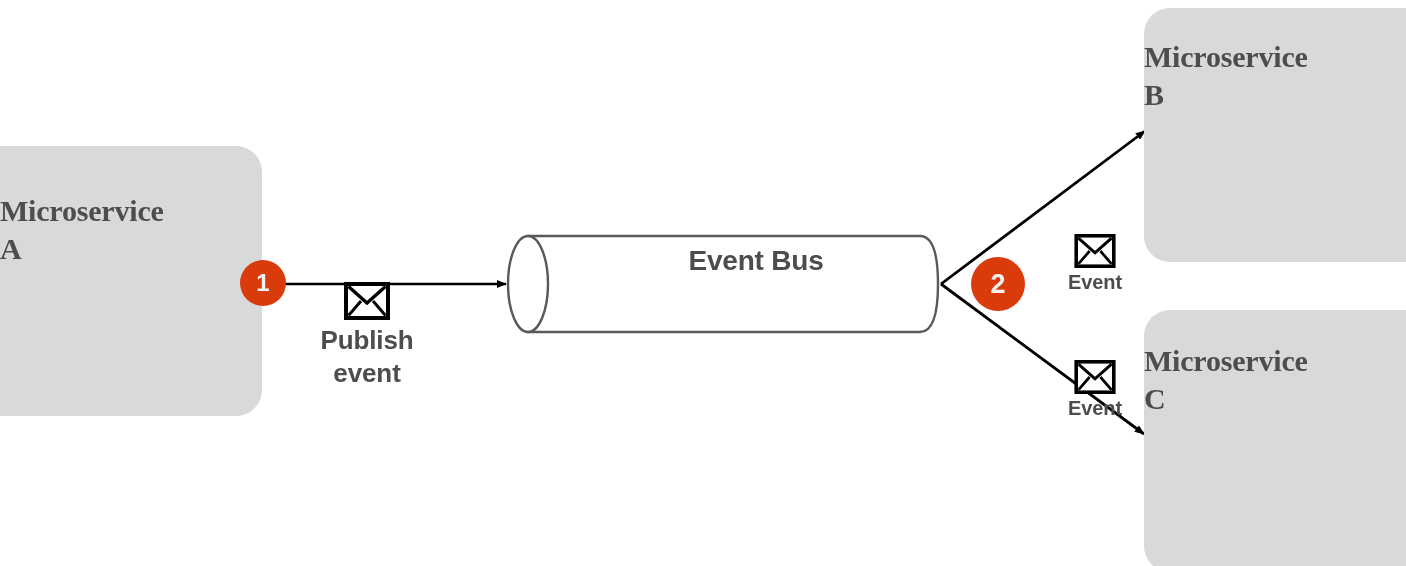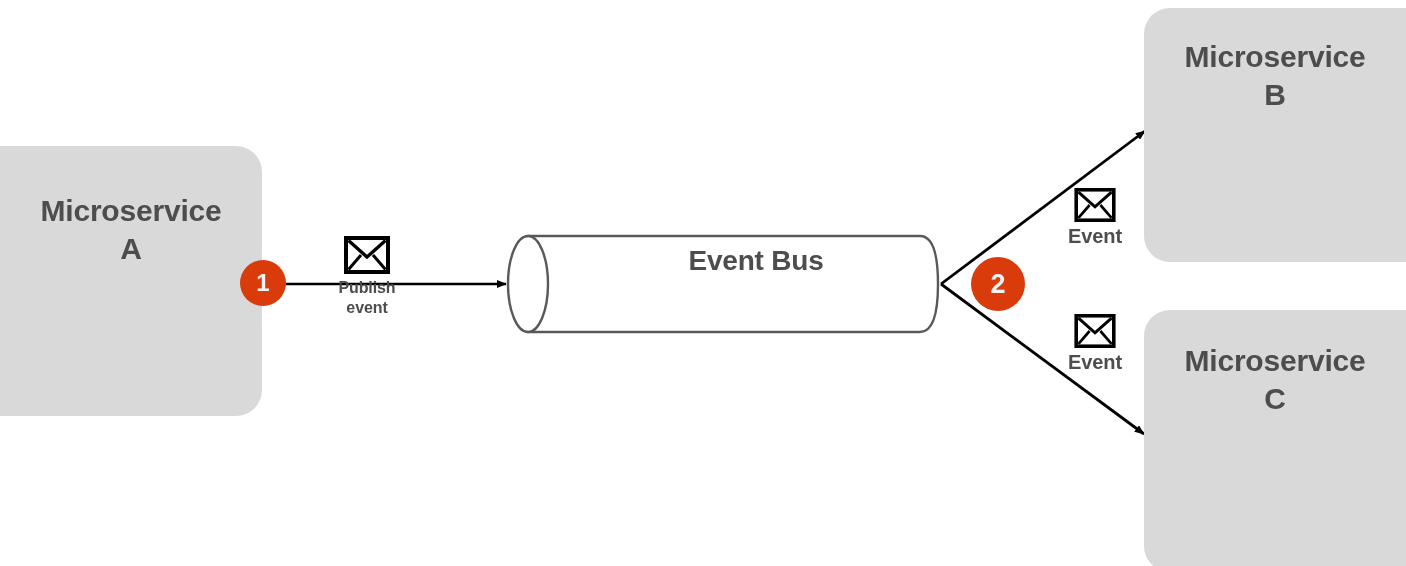--- a/index.html
+++ b/index.html
@@ -31,27 +31,28 @@
   .service-box {
     position: absolute;
     background: #d9d9d9;
     border-radius: 26px;
     box-sizing: border-box;
   }
   .service-label {
     position: absolute;
     left: 0;
     right: 0;
-    text-align: center;
+    text-align: left;
     color: #4d4d4d;
     font-weight: bold;
     font-size: 30px;
     line-height: 1.28;
     letter-spacing: -0.2px;
     white-space: pre-line;
+    font-family: Liberation Serif, serif;
   }
 
   #box-a  { left: -24px;   top: 146px; width: 286px; height: 270px; }
   #box-a .service-label { top: 46px; left: 24px; right: 0; }
 
   #box-b  { left: 1144px;  top: 8px;   width: 286px; height: 254px; }
   #box-b .service-label { top: 30px; right: 24px; left: 0; }
 
   #box-c  { left: 1144px;  top: 310px; width: 286px; height: 262px; }
   #box-c .service-label { top: 32px; right: 24px; left: 0; }
@@ -100,35 +101,36 @@
   #badge-2 {
     left: 971px; top: 257px;
     width: 54px; height: 54px;
     font-size: 27px;
   }
 
   
   .flow-annotation {
     position: absolute;
     text-align: center;
+    margin-top: 46px;
   }
   .envelope-icon {
     display: block;
     margin: 0 auto;
   }
   .flow-caption {
     color: #4d4d4d;
     font-weight: bold;
     line-height: 1.28;
     white-space: pre-line;
     letter-spacing: -0.1px;
   }
 
   #annot-publish { left: 296px; top: 236px; width: 142px; }
-  #annot-publish .flow-caption { font-size: 16px; margin-top: 4px; }
+  #annot-publish .flow-caption { font-size: 26px; margin-top: 4px; }
 
   #annot-event-b { left: 1035px; top: 188px; width: 120px; }
   #annot-event-b .flow-caption { font-size: 20px; margin-top: 2px; }
 
   #annot-event-c { left: 1035px; top: 314px; width: 120px; }
   #annot-event-c .flow-caption { font-size: 20px; margin-top: 2px; }
 </style>
 </head>
 <body>
 

